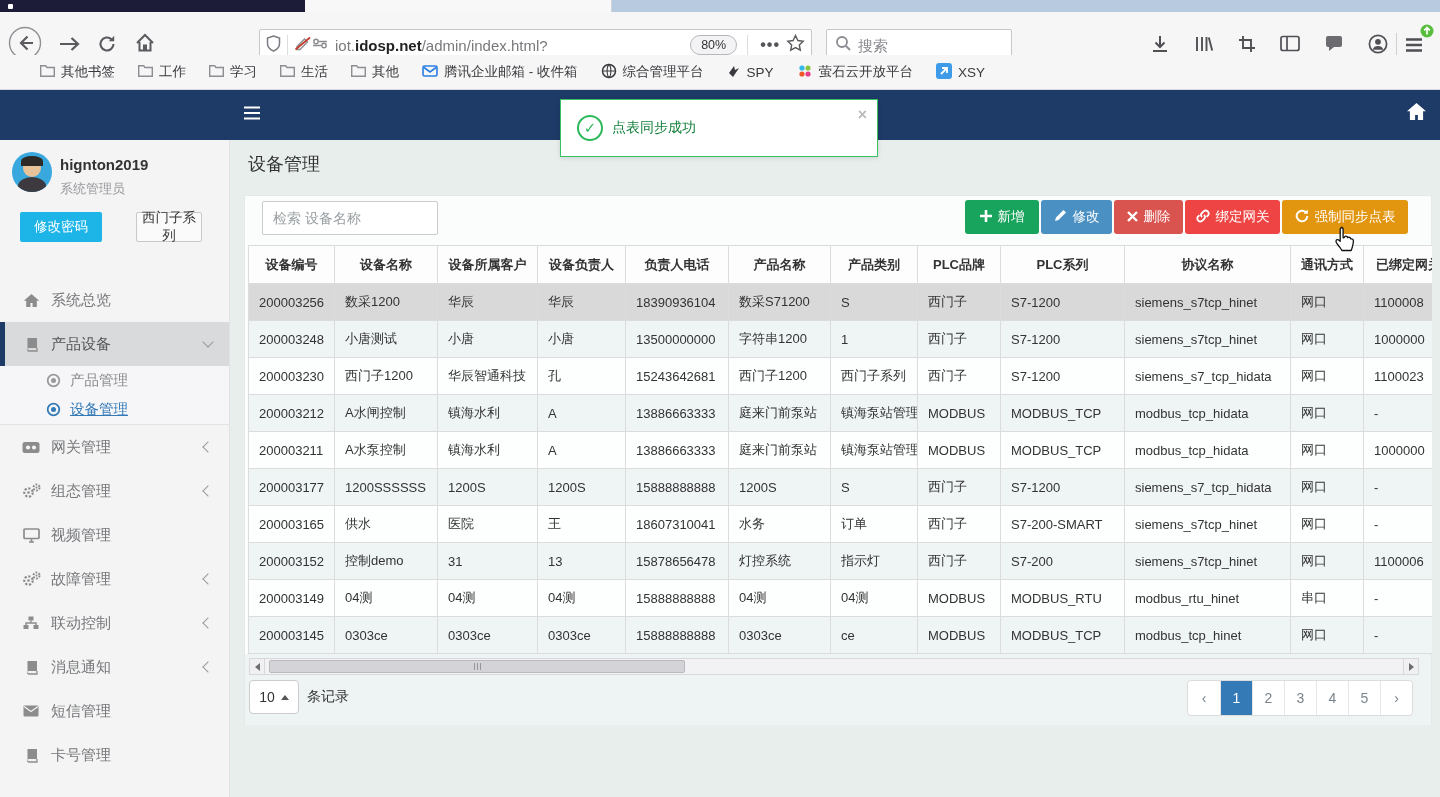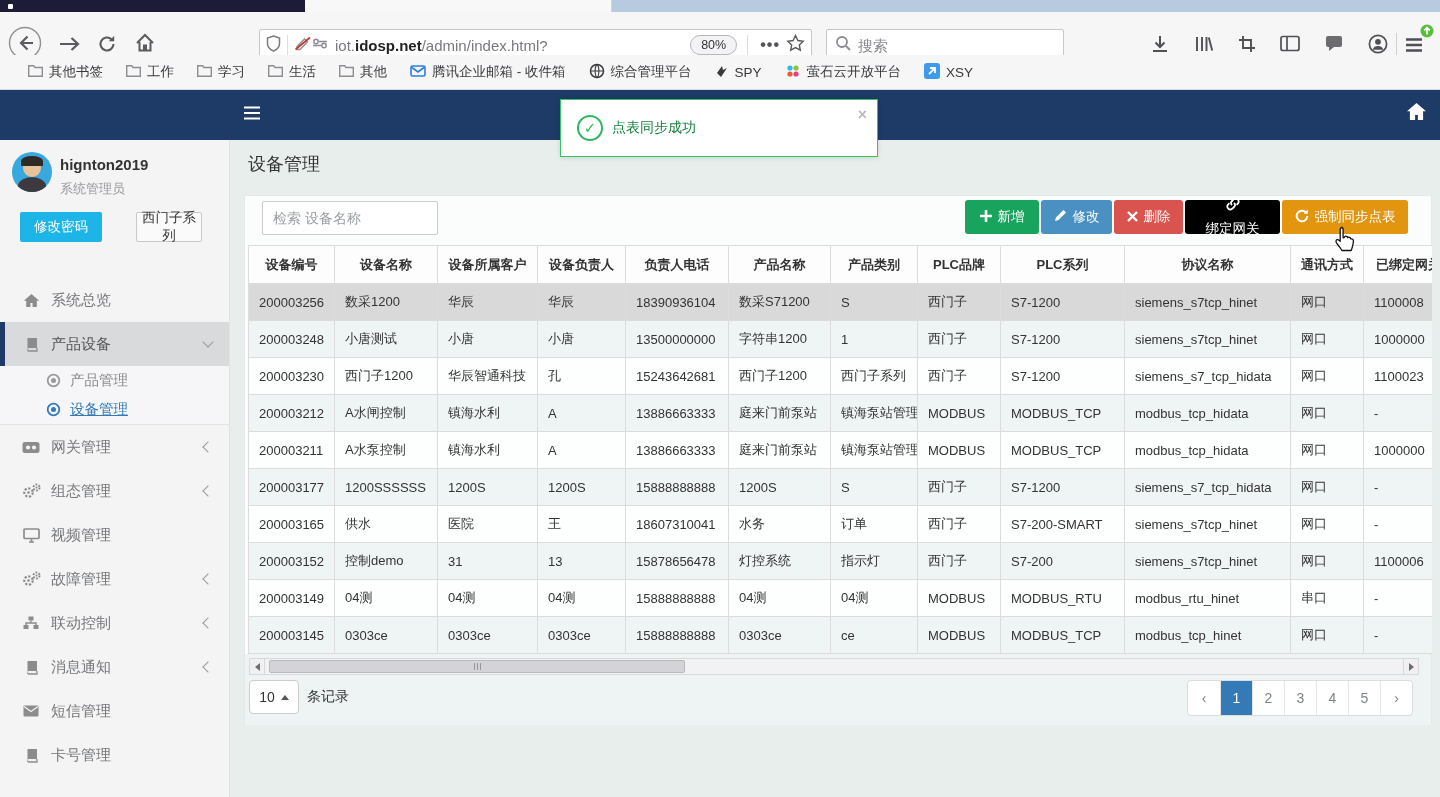--- a/index.html
+++ b/index.html
@@ -19,34 +19,34 @@
   .navbtn{position:absolute;display:flex;align-items:center;justify-content:center}
   #btn-back{left:8px;top:14px}#btn-fwd{left:58px;top:23px}#btn-reload{left:97px;top:22px}#btn-home{left:134px;top:21px}
   .urlbar{position:absolute;left:259px;top:17px;width:553px;height:32px;background:#fff;
           border:1px solid #c8c8cc;border-radius:2px;display:flex;align-items:center;padding:0 6px}
   .urlbar .sep{width:1px;height:20px;background:#ddd;margin:0 6px}
   .url-text{flex:1;font-size:15px;white-space:nowrap;overflow:hidden;margin-left:6px}
   .url-dim{color:#7a7a7e}.url-dom{color:#222;font-weight:bold}
   .zoom-pill{border:1px solid #b5b5ba;border-radius:11px;background:#f3f3f6;font-size:12.5px;
              padding:2px 10px;color:#333;margin:0 4px;white-space:nowrap}
   .dots{color:#55555a;font-size:16px;letter-spacing:1px;margin:0 6px;font-weight:bold}
-  .searchbar{position:absolute;left:826px;top:17px;width:238px;height:32px;background:#fff;
+  .searchbar{position:absolute;left:826px;top:17px;width:186px;height:32px;background:#fff;
              border:1px solid #c8c8cc;border-radius:2px;display:flex;align-items:center;padding:0 8px;gap:7px}
   .searchbar input{border:none;outline:none;font-size:15px;width:170px;background:transparent;
                    font-family:"Liberation Sans","DejaVu Sans",sans-serif}
   .searchbar input::placeholder{color:#8a8a90}
   .tool-icons{position:absolute;left:1146px;top:12px;width:246px;height:43px;display:flex;
               align-items:center;justify-content:space-between;padding:0 4px}
   .vdiv{position:absolute;left:1396px;top:21px;width:1px;height:25px;background:#d0d0d4}
   #btn-menu{left:1404px;top:25px}
   .badge-up{position:absolute;left:1420px;top:12px}
 
   
   .bookmarks{left:0;top:55px;width:1440px;height:35px;background:#f6f6f7;border-bottom:1px solid #d9dade;
-             display:flex;align-items:center;padding-left:28px;gap:23px}
+             display:flex;align-items:center;padding-left:40px;gap:23px}
   .bm{display:flex;align-items:center;gap:6px;font-size:13.5px;color:#3a3a3e;white-space:nowrap;cursor:pointer}
 
   
   .appbar{left:0;top:90px;width:1440px;height:50px;background:#1e3a66}
   #app-burger{position:absolute;left:243px;top:16px}
   #app-home{position:absolute;left:1406px;top:102px}
 
   
   .sidebar{left:0;top:140px;width:230px;height:657px;background:#f4f4f5;border-right:1px solid #e2e2e4;overflow:hidden}
   .avatar{position:absolute;left:12px;top:12px;width:40px;height:40px;border-radius:50%;background:#39a8de;overflow:hidden}
@@ -456,21 +456,21 @@
               <path d="M1 12l1-3.5L9.5 1 12 3.5 4.5 11z" fill="#fff"></path>
             </svg></span>
           <span>修改</span>
         </button>
         <button class="actbtn" style="background: rgb(217, 83, 79); width: 69px; text-align: center;">
           <span class="ic"><svg width="11" height="11">
               <path d="M1 1l9 9M10 1l-9 9" stroke="#fff" stroke-width="2.4"></path>
             </svg></span>
           <span>删除</span>
         </button>
-        <button class="actbtn" style="background: #000000; width: 95px; flex-direction: column;">
+        <button class="actbtn" style="background: #ef4444; width: 95px;">
           <span class="ic"><svg width="14" height="14">
               <path d="M6 8.2a3 3 0 0 1 0-4.2l1.8-1.8a3 3 0 0 1 4.2 4.2L10.6 7.8M8 5.8a3 3 0 0 1 0 4.2L6.2 11.8A3 3 0 0 1 2 7.6l1.4-1.4" fill="none" stroke="#fff" stroke-width="1.8"></path>
             </svg></span>
           <span>绑定网关</span>
         </button>
         <button class="actbtn" style="background: rgb(226, 149, 14); width: 126px;">
           <span class="ic"><svg width="14" height="14">
               <path d="M12.3 7a5.3 5.3 0 1 1-1.5-3.7" fill="none" stroke="#fff" stroke-width="2"></path>
               <path d="M12.8 0.6v4.2H8.6z" fill="#fff"></path>
             </svg></span>

